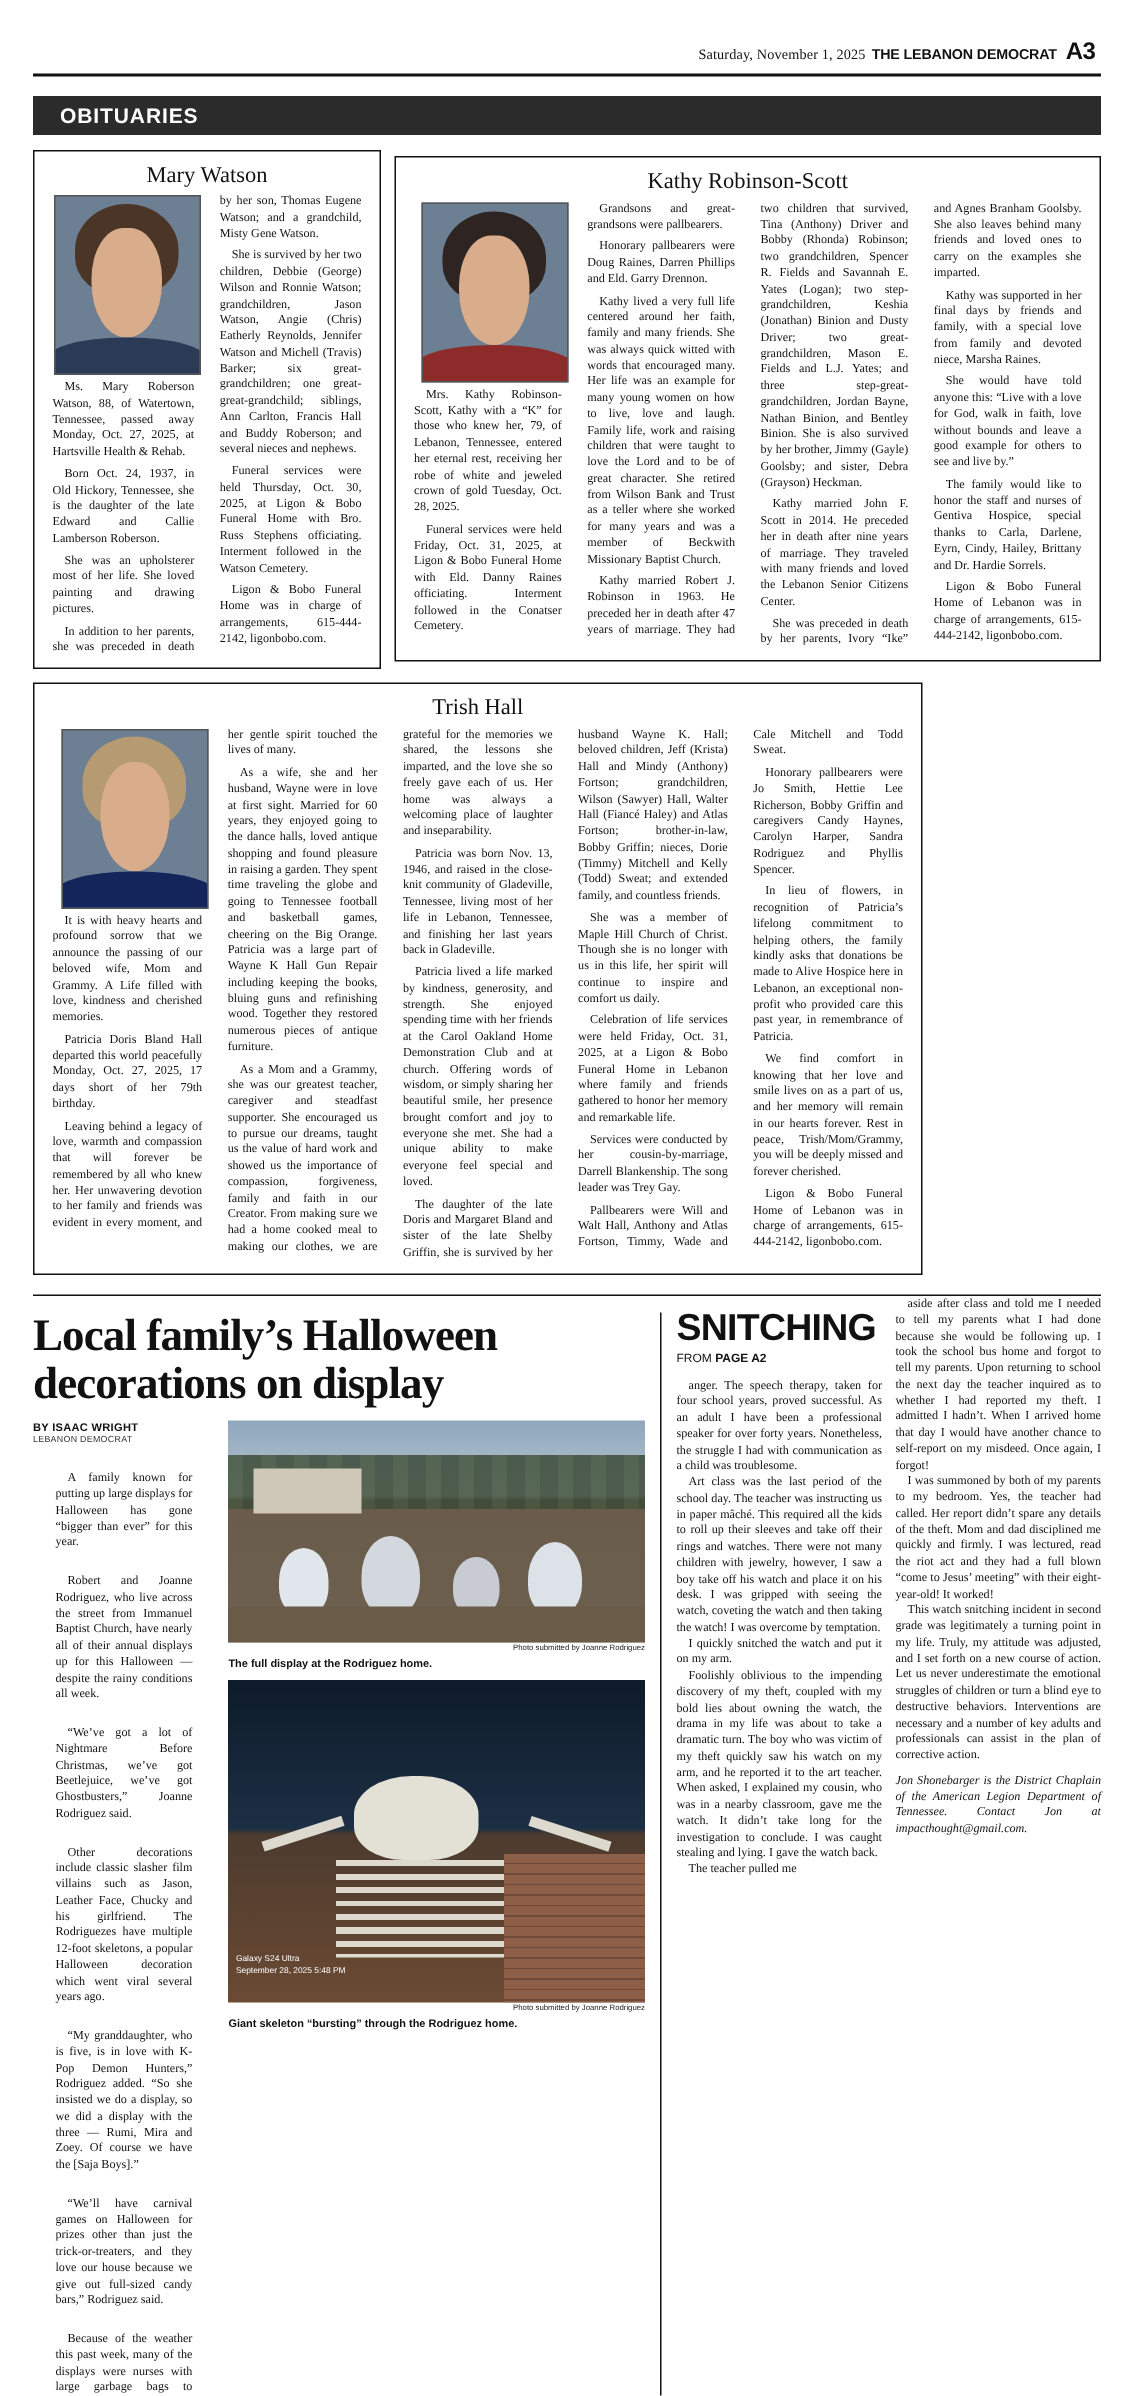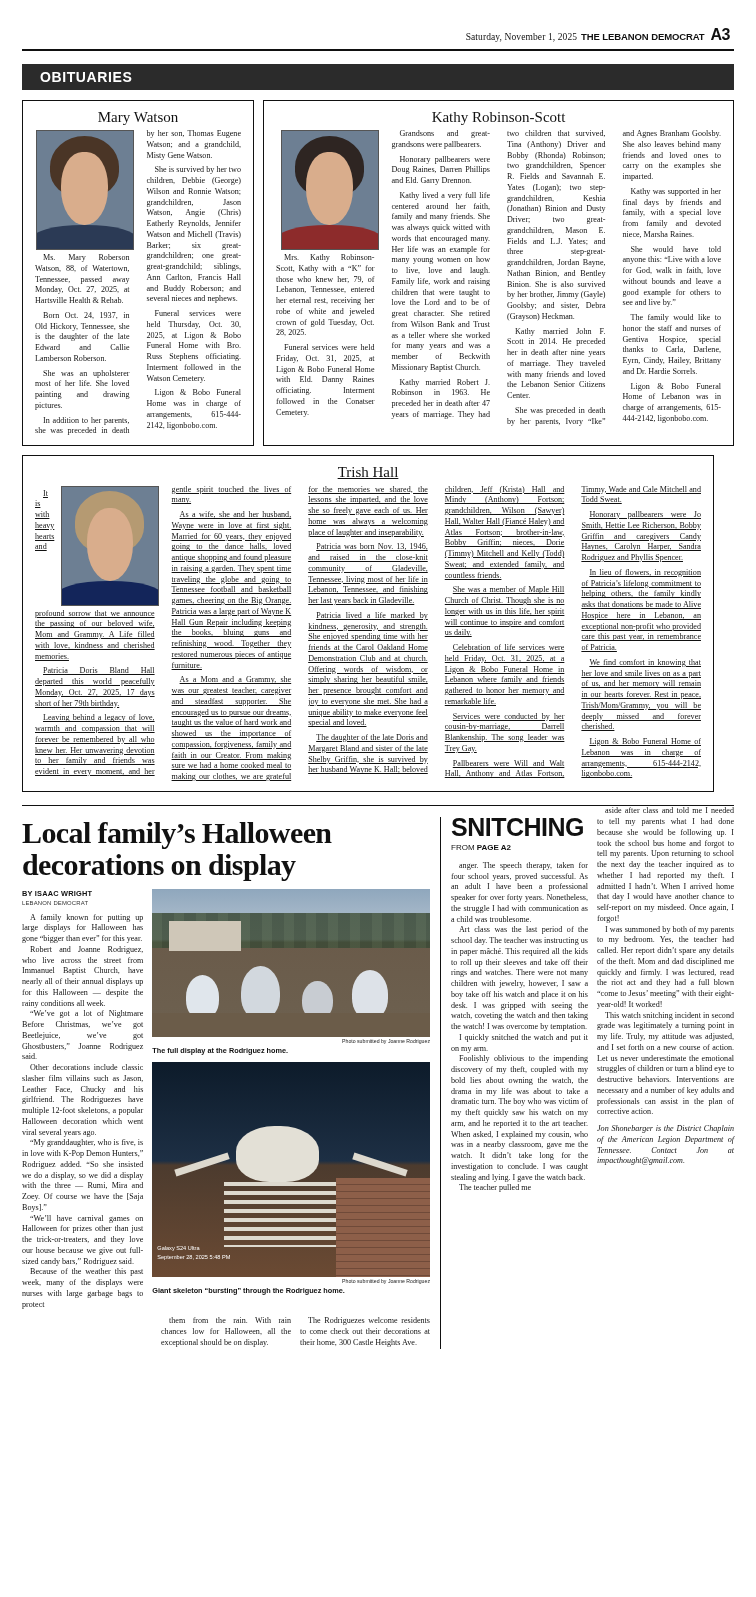--- a/index.html
+++ b/index.html
@@ -17,25 +17,25 @@
   .rule-top{height:1.5px;background:#111;margin:0 22px;}
 
   
   .section-banner{margin:13px 22px 0 22px;background:#2b2b2b;height:26px;
                   display:flex;align-items:center;}
   .section-banner span{color:#fff;font-family:"Liberation Sans",sans-serif;
                        font-weight:bold;font-size:14px;letter-spacing:.6px;
                        padding-left:18px;}
 
   
-  .obit-row{display:flex;gap:9px;margin:10px 22px 0 22px;}
+  .obit-row{display:flex;gap:9px;margin:10px 22px 0 22px;align-items:center;}
   .obit-box{border:1px solid #111;padding:7px 8px 8px 8px;box-sizing:border-box;}
   .obit-box.left{width:232px;}
   .obit-box.right{width:471px;}
-  .obit-box.full{width:692px;margin:9px 22px 0 22px;text-decoration:underline;}
+  .obit-box.full{width:593px;margin:9px 22px 0 22px;}
 
   .obit-name{text-align:center;font-family:"Liberation Serif",serif;
              font-size:15px;font-weight:normal;margin:1px 0 4px 0;line-height:1.1;}
 
   .cols2{column-count:2;column-gap:9px;}
   .cols4{column-count:4;column-gap:9px;}
   .cols5{column-count:5;column-gap:9px;}
 
   .obit-body{font-size:8.1px;line-height:1.33;text-align:justify;
              hyphens:auto;-webkit-hyphens:auto;}
@@ -67,21 +67,21 @@
             margin:11px 0 8px 0;}
 
   .byline{font-family:"Liberation Sans",sans-serif;font-weight:bold;
           font-size:7.4px;letter-spacing:.2px;margin:0;}
   .byline-org{font-family:"Liberation Sans",sans-serif;font-size:5.9px;
               letter-spacing:.2px;color:#333;margin:1px 0 5px 0;}
 
   .story-wrap{display:flex;gap:9px;}
   .story-col{width:131px;font-size:8.1px;line-height:1.33;text-align:justify;
              hyphens:auto;-webkit-hyphens:auto;}
-  .story-col p{margin:0;text-indent:8px;}
+  .story-col p{margin:15px;text-indent:8px;}
   .photo-col{width:300px;}
 
   .photo{width:100%;border:0;position:relative;overflow:hidden;}
   .photo.p-yard{height:148px;background:linear-gradient(#8fa7bd 0%,#b9c6d2 34%,#6a5b4a 36%,#6d6150 100%);}
   .photo.p-skel{height:215px;background:linear-gradient(#0d1b2a 0%,#1d2f44 46%,#4c3b2e 48%,#6b4a33 100%);}
   .photo .trees{position:absolute;left:0;top:16%;width:100%;height:24%;
                 background:repeating-linear-gradient(90deg,#46563f 0 10px,#3b4a36 10px 22px);opacity:.85;}
   .photo .house{position:absolute;left:6%;top:22%;width:26%;height:20%;background:#cfc7b8;}
   .photo .infl{position:absolute;bottom:12%;border-radius:50% 50% 42% 42%;}
   .photo .i1{left:12%;width:12%;height:30%;background:#e0e6ec;}

